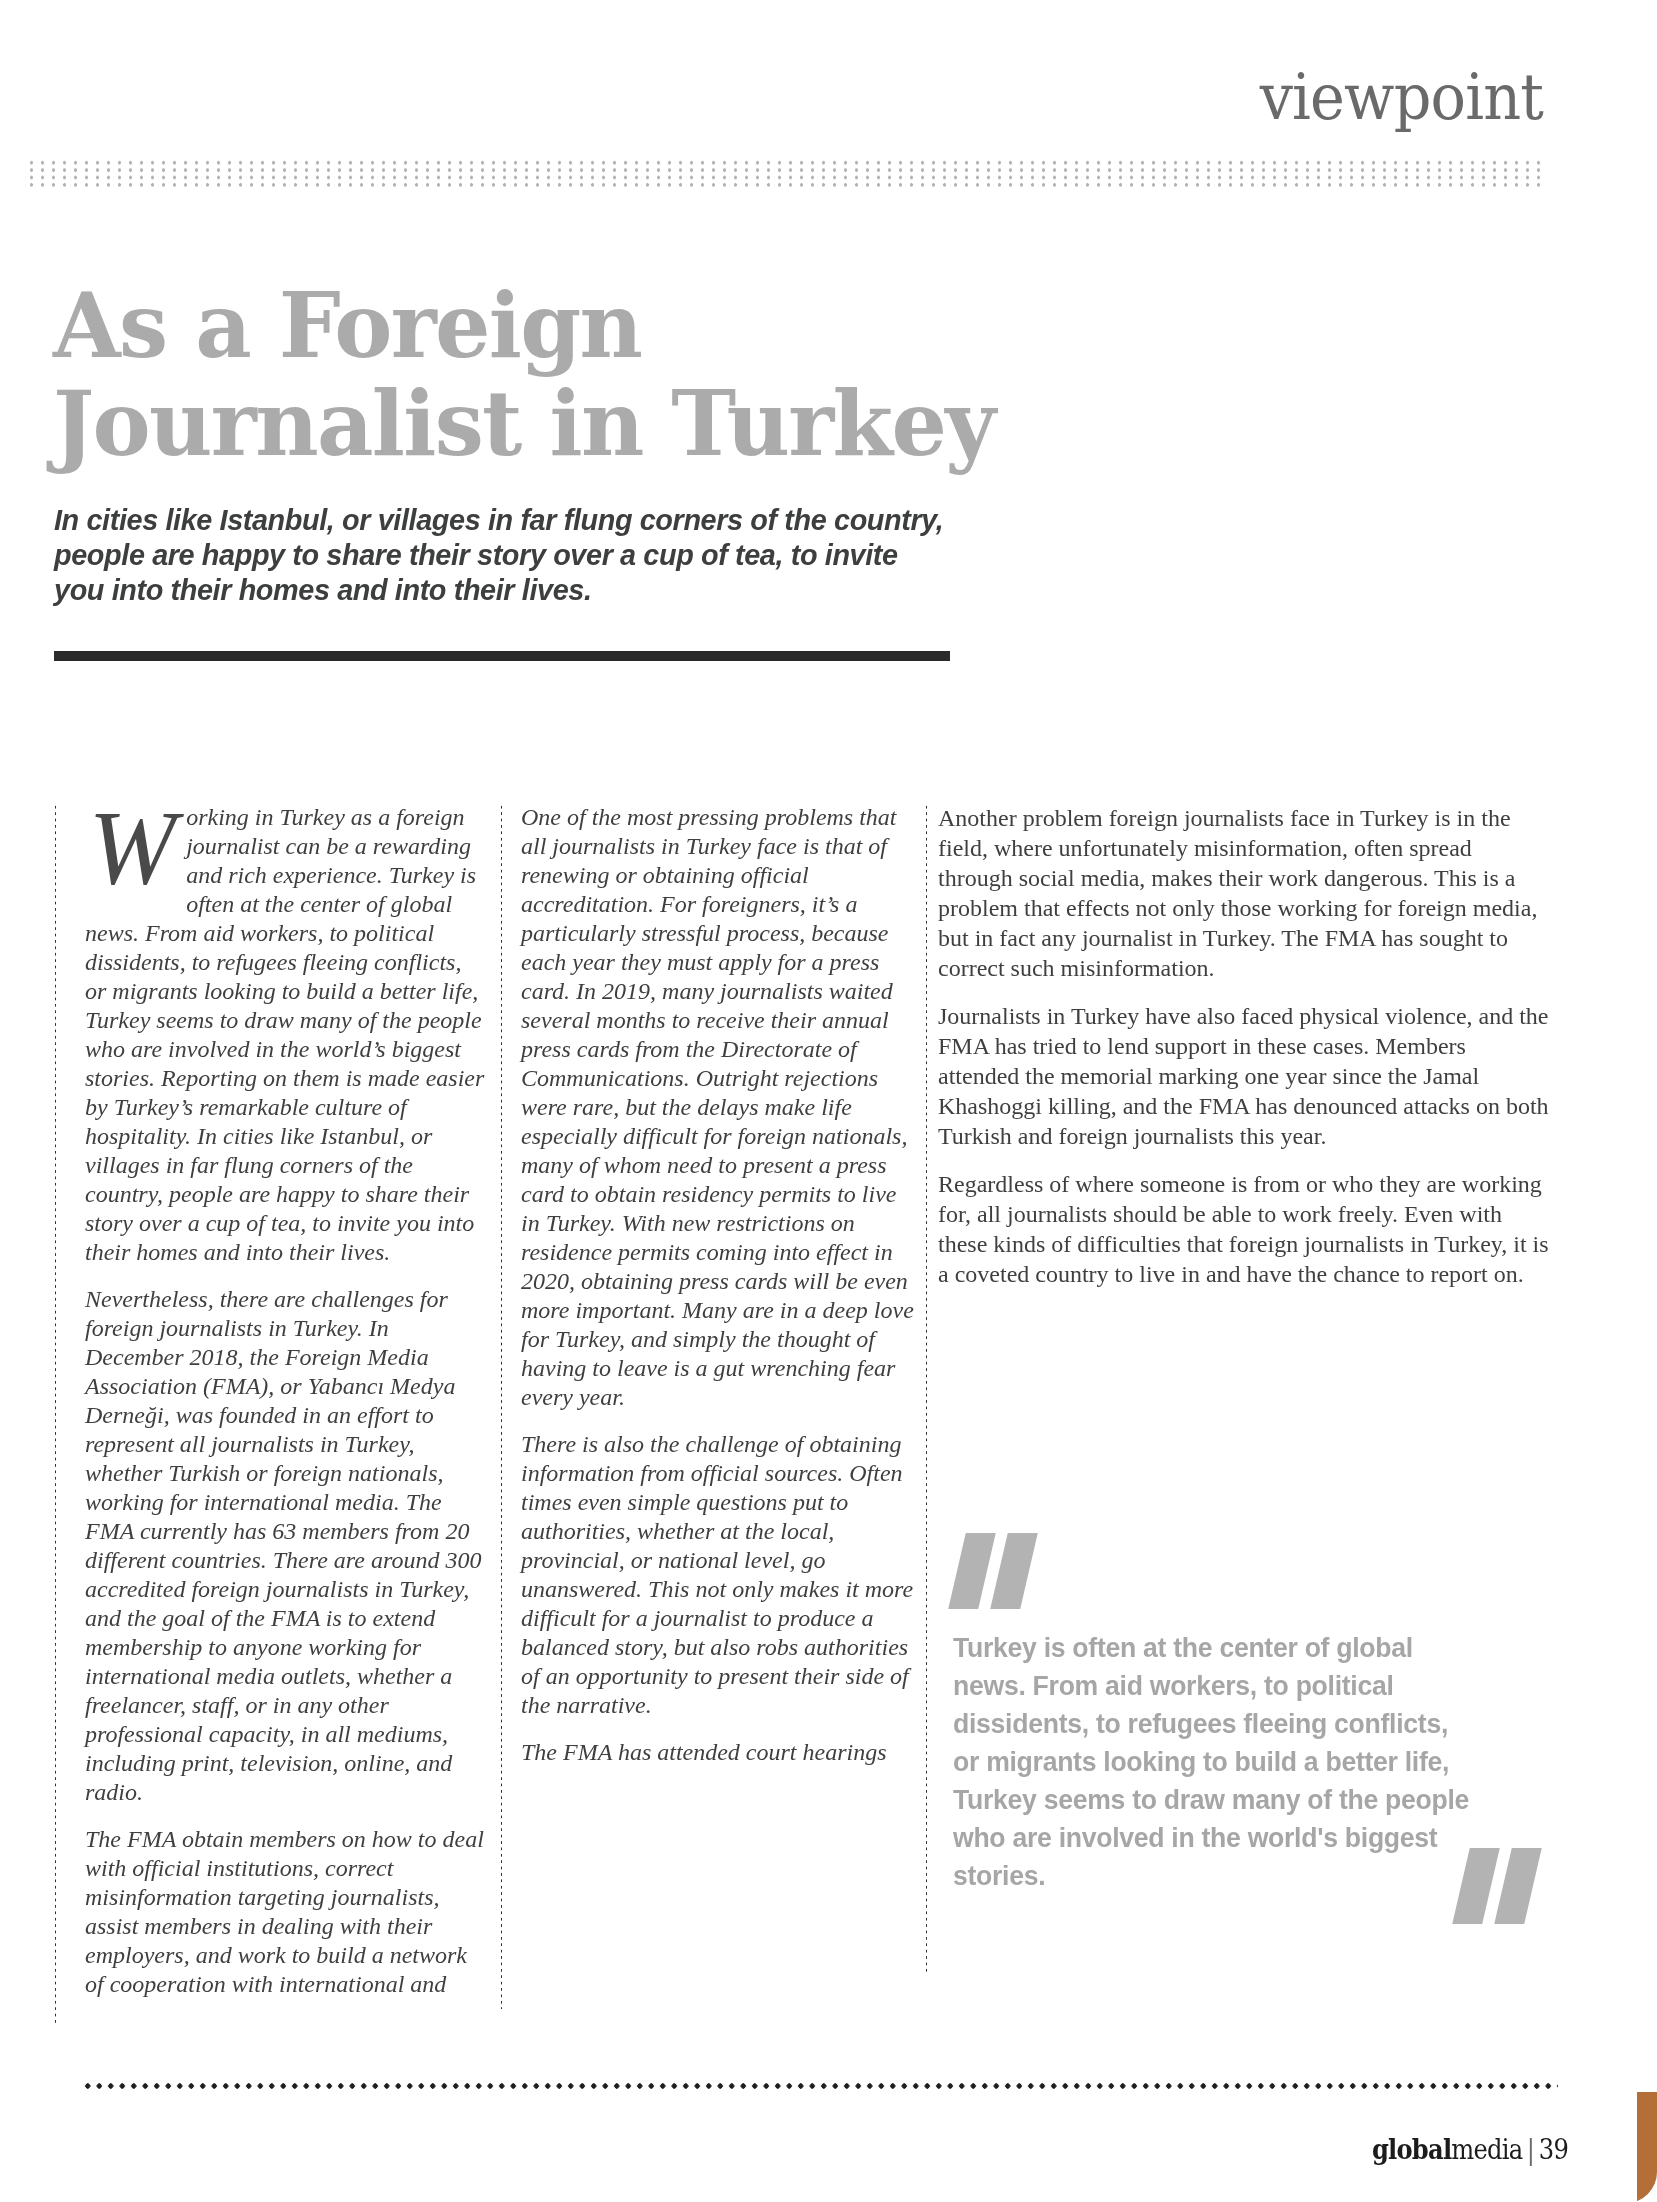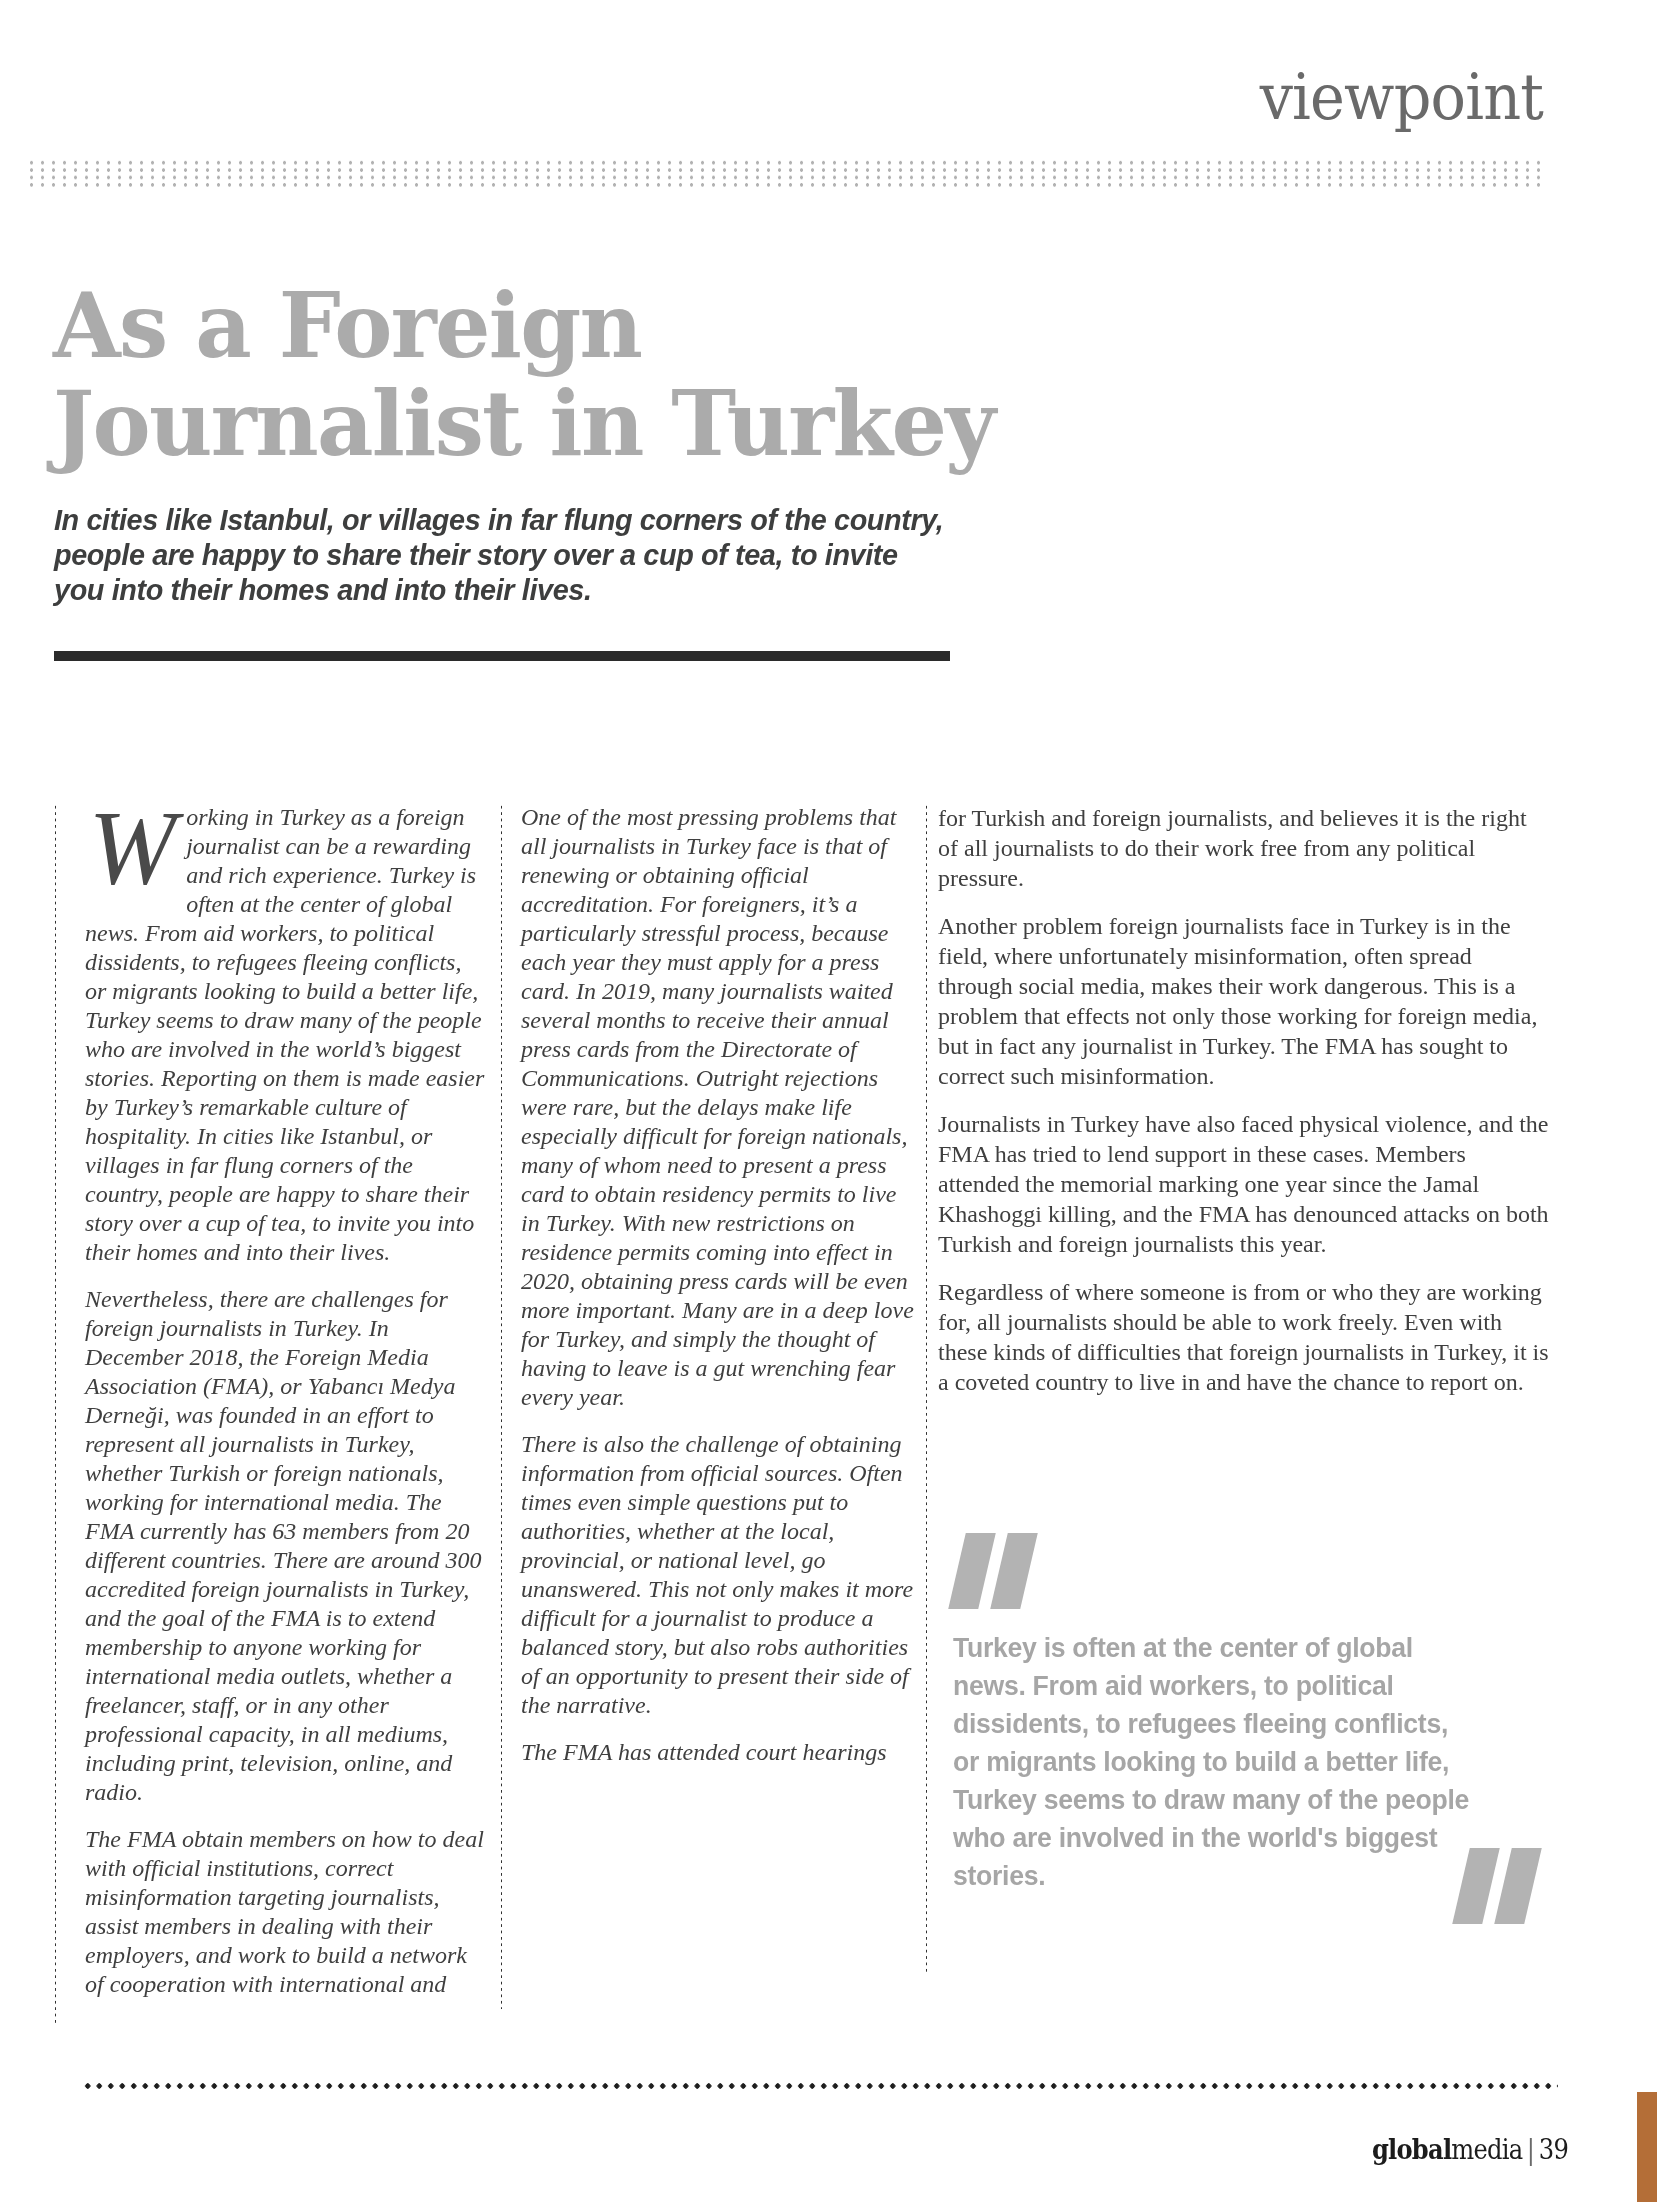--- a/index.html
+++ b/index.html
@@ -3,20 +3,21 @@
 <meta charset="utf-8">
 <style>
   * { margin:0; padding:0; box-sizing:border-box; }
   html,body { background:#ffffff; }
   .page {
     position:relative;
     width:1657px; height:2203px;
     background:#ffffff;
     overflow:hidden;
     font-family:"Liberation Serif", serif;
+    border-radius:31px;
   }
 
   
   .section-label {
     position:absolute; top:65px; right:114px;
     font-family:"DejaVu Serif", serif;
     font-size:64px; line-height:1; font-weight:400;
     color:#6a6a6a;
     transform:scaleX(0.92); transform-origin:right center;
     letter-spacing:-0.9px;
@@ -154,21 +155,20 @@
     <p>The FMA obtain members on how to deal with official institutions, correct misinformation targeting journalists, assist members in dealing with their employers, and work to build a network of cooperation with international and</p>
   </div>
 
   <div class="col c2">
     <p>One of the most pressing problems that all journalists in Turkey face is that of renewing or obtaining official accreditation.  For foreigners, it’s a particularly stressful process, because each year they must apply for a press card.  In 2019, many journalists waited several months to receive their annual press cards from the Directorate of Communications.  Outright rejections were rare, but the delays make life especially difficult for foreign nationals, many of whom need to present a press card to obtain residency permits to live in Turkey.  With new restrictions on residence permits coming into effect in 2020, obtaining press cards will be even more important.  Many are in a deep love for Turkey, and simply the thought of having to leave is a gut wrenching fear every year.</p>
     <p>There is also the challenge of obtaining information from official sources.  Often times even simple questions put to authorities, whether at the local, provincial, or national level, go unanswered.  This not only makes it more difficult for a journalist to produce a balanced story, but also robs authorities of an opportunity to present their side of the narrative.</p>
     <p>The FMA has attended court hearings</p>
   </div>
 
   <div class="col c3">
-    <p>for Turkish and foreign journalists, and believes it is the right of all journalists to do their work free from any political pressure.</p>
     <p>Another problem foreign journalists face in Turkey is in the field, where unfortunately misinformation, often spread through social media, makes their work dangerous.   This is a problem that effects not only those working for foreign media, but in fact any journalist in Turkey.  The FMA has sought to correct such misinformation.</p>
     <p>Journalists in Turkey have also faced physical violence, and the FMA has tried to lend support in these cases. Members attended the memorial marking one year since the Jamal Khashoggi killing,  and the FMA has denounced attacks on both Turkish and foreign journalists this year.</p>
     <p>Regardless of where someone is from or who they are working for, all journalists should be able to work freely. Even with these kinds of difficulties that foreign journalists in Turkey, it is a coveted country to live in and have the chance to report on.</p>
   </div>
 
   <div class="qmark open">
     <div class="bar"></div>
     <div class="bar"></div>
   </div>
   <div class="pull-quote">

